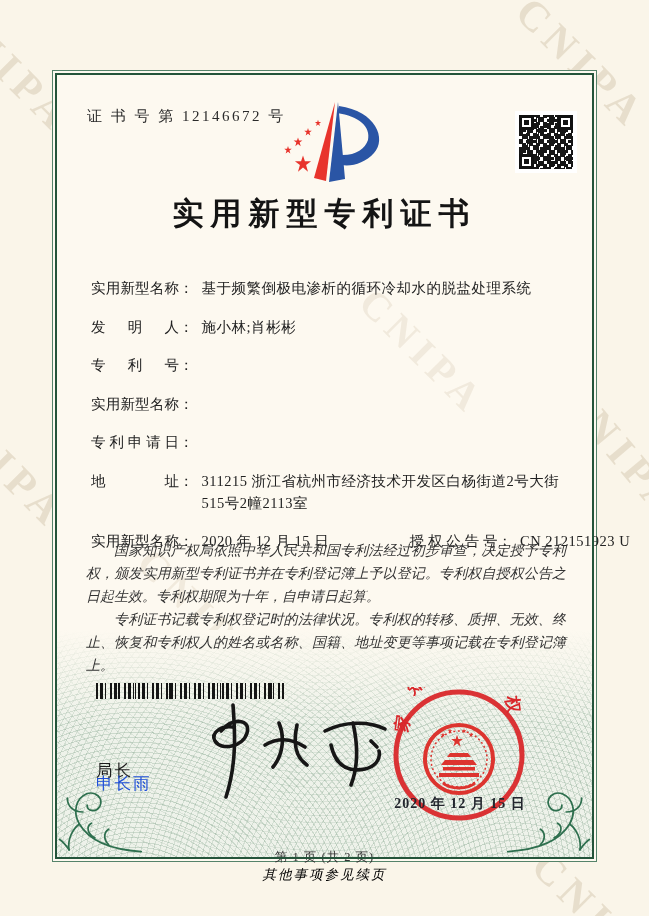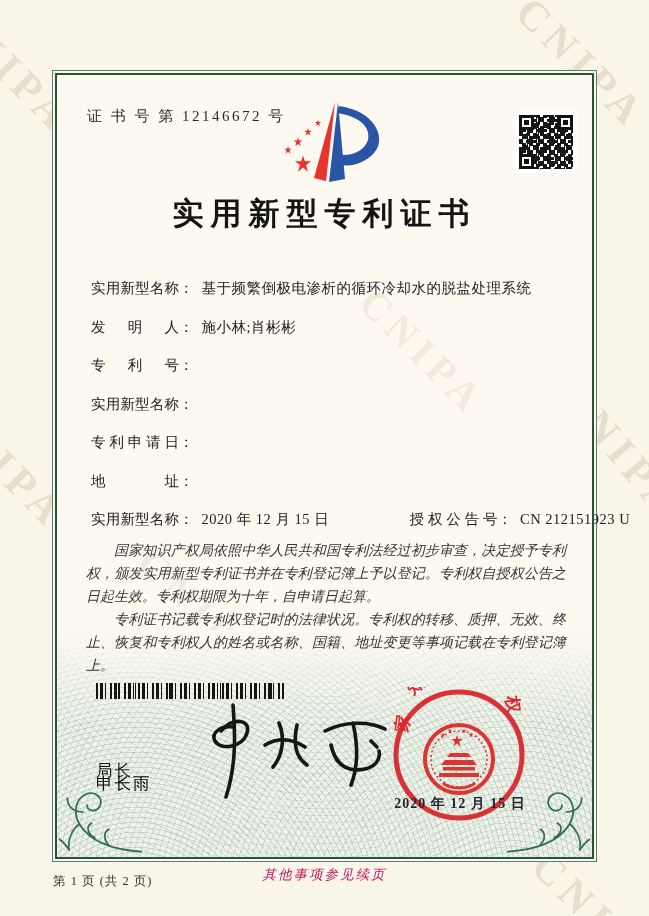--- a/index.html
+++ b/index.html
@@ -61,31 +61,31 @@
   .paras{left:33px;top:468px;width:480px;font-size:14px;line-height:23px;color:#333;
       font-style:italic;text-align:justify;}
   .paras p{margin:0;text-indent:2em;}
 
   
   .barcode{left:43px;top:612px;width:188px;height:16px;
       background-image:
         repeating-linear-gradient(90deg,#151515 0 2px,transparent 2px 4px,#151515 4px 7px,transparent 7px 9px,#151515 9px 10px,transparent 10px 14px),
         repeating-linear-gradient(90deg,transparent 0 5px,#151515 5px 6px,transparent 6px 17px);}
   .signer-title{left:43px;top:670px;font-family:"Liberation Sans",sans-serif;font-size:16.5px;color:#1c1c1c;letter-spacing:2px;margin-top:19px;}
-  .signer-name{left:43px;top:702px;font-family:"Liberation Sans",sans-serif;font-size:16.5px;color:#000000;letter-spacing:2px;text-align:right;}
+  .signer-name{left:43px;top:702px;font-family:"Liberation Sans",sans-serif;font-size:16.5px;color:#1d4ed8;letter-spacing:2px;text-align:right;}
   .signature{left:140px;top:626px;}
 
   .seal{left:338px;top:616px;width:136px;height:136px;}
   .seal svg{position:absolute;left:0;top:0;}
   .seal-date{left:325px;top:724px;width:164px;text-align:center;font-size:14px;color:#23262e;letter-spacing:1px;font-weight:bold;}
 
-  .page-indicator{left:0;top:802px;width:100%;text-align:left;font-size:12.5px;color:#333;letter-spacing:1px;}
+  .page-indicator{left:0;top:778px;width:100%;text-align:center;font-size:12.5px;color:#333;letter-spacing:1px;}
 
   .footer-note{position:absolute;left:0;top:866px;width:100%;text-align:center;
-      font-size:13.5px;font-style:italic;color:#be185d;letter-spacing:2px;}
+      font-size:13.5px;font-style:italic;color:#000000;letter-spacing:2px;}
 </style>
 </head>
 <body>
 
 <div class="page">
 
   <span class="wm" style="left:-34px;top:-8px;transform:rotate(45deg)">CNIPA</span>
   <span class="wm" style="left:540px;top:-12px;transform:rotate(45deg)">CNIPA</span>
   <span class="wm" style="left:-40px;top:388px;transform:rotate(45deg)">CNIPA</span>
   <span class="wm" style="left:586px;top:372px;transform:rotate(50deg)">CNIPA</span>
@@ -164,20 +164,21 @@
         <span class="flabel">实用新型名称</span>
           <span class="fcolon">：</span>
       </div>
       <div class="frow">
         <span class="flabel">专利申请日</span>
           <span class="fcolon">：</span>
       </div>
       <div class="frow address">
         <span class="flabel">地址</span>
           <span class="fcolon">：</span>
+        <span class="fvalue">311215 浙江省杭州市经济技术开发区白杨街道2号大街515号2幢2113室</span>
       </div>
       <div class="frow grant">
         <span class="flabel">实用新型名称</span>
           <span class="fcolon">：</span>
         <span class="fvalue">2020 年 12 月 15 日</span>
         <span class="flabel second">授权公告号</span>
           <span class="fcolon">：</span>
         <span class="fvalue">CN 212151923 U</span>
       </div>
     </div>

